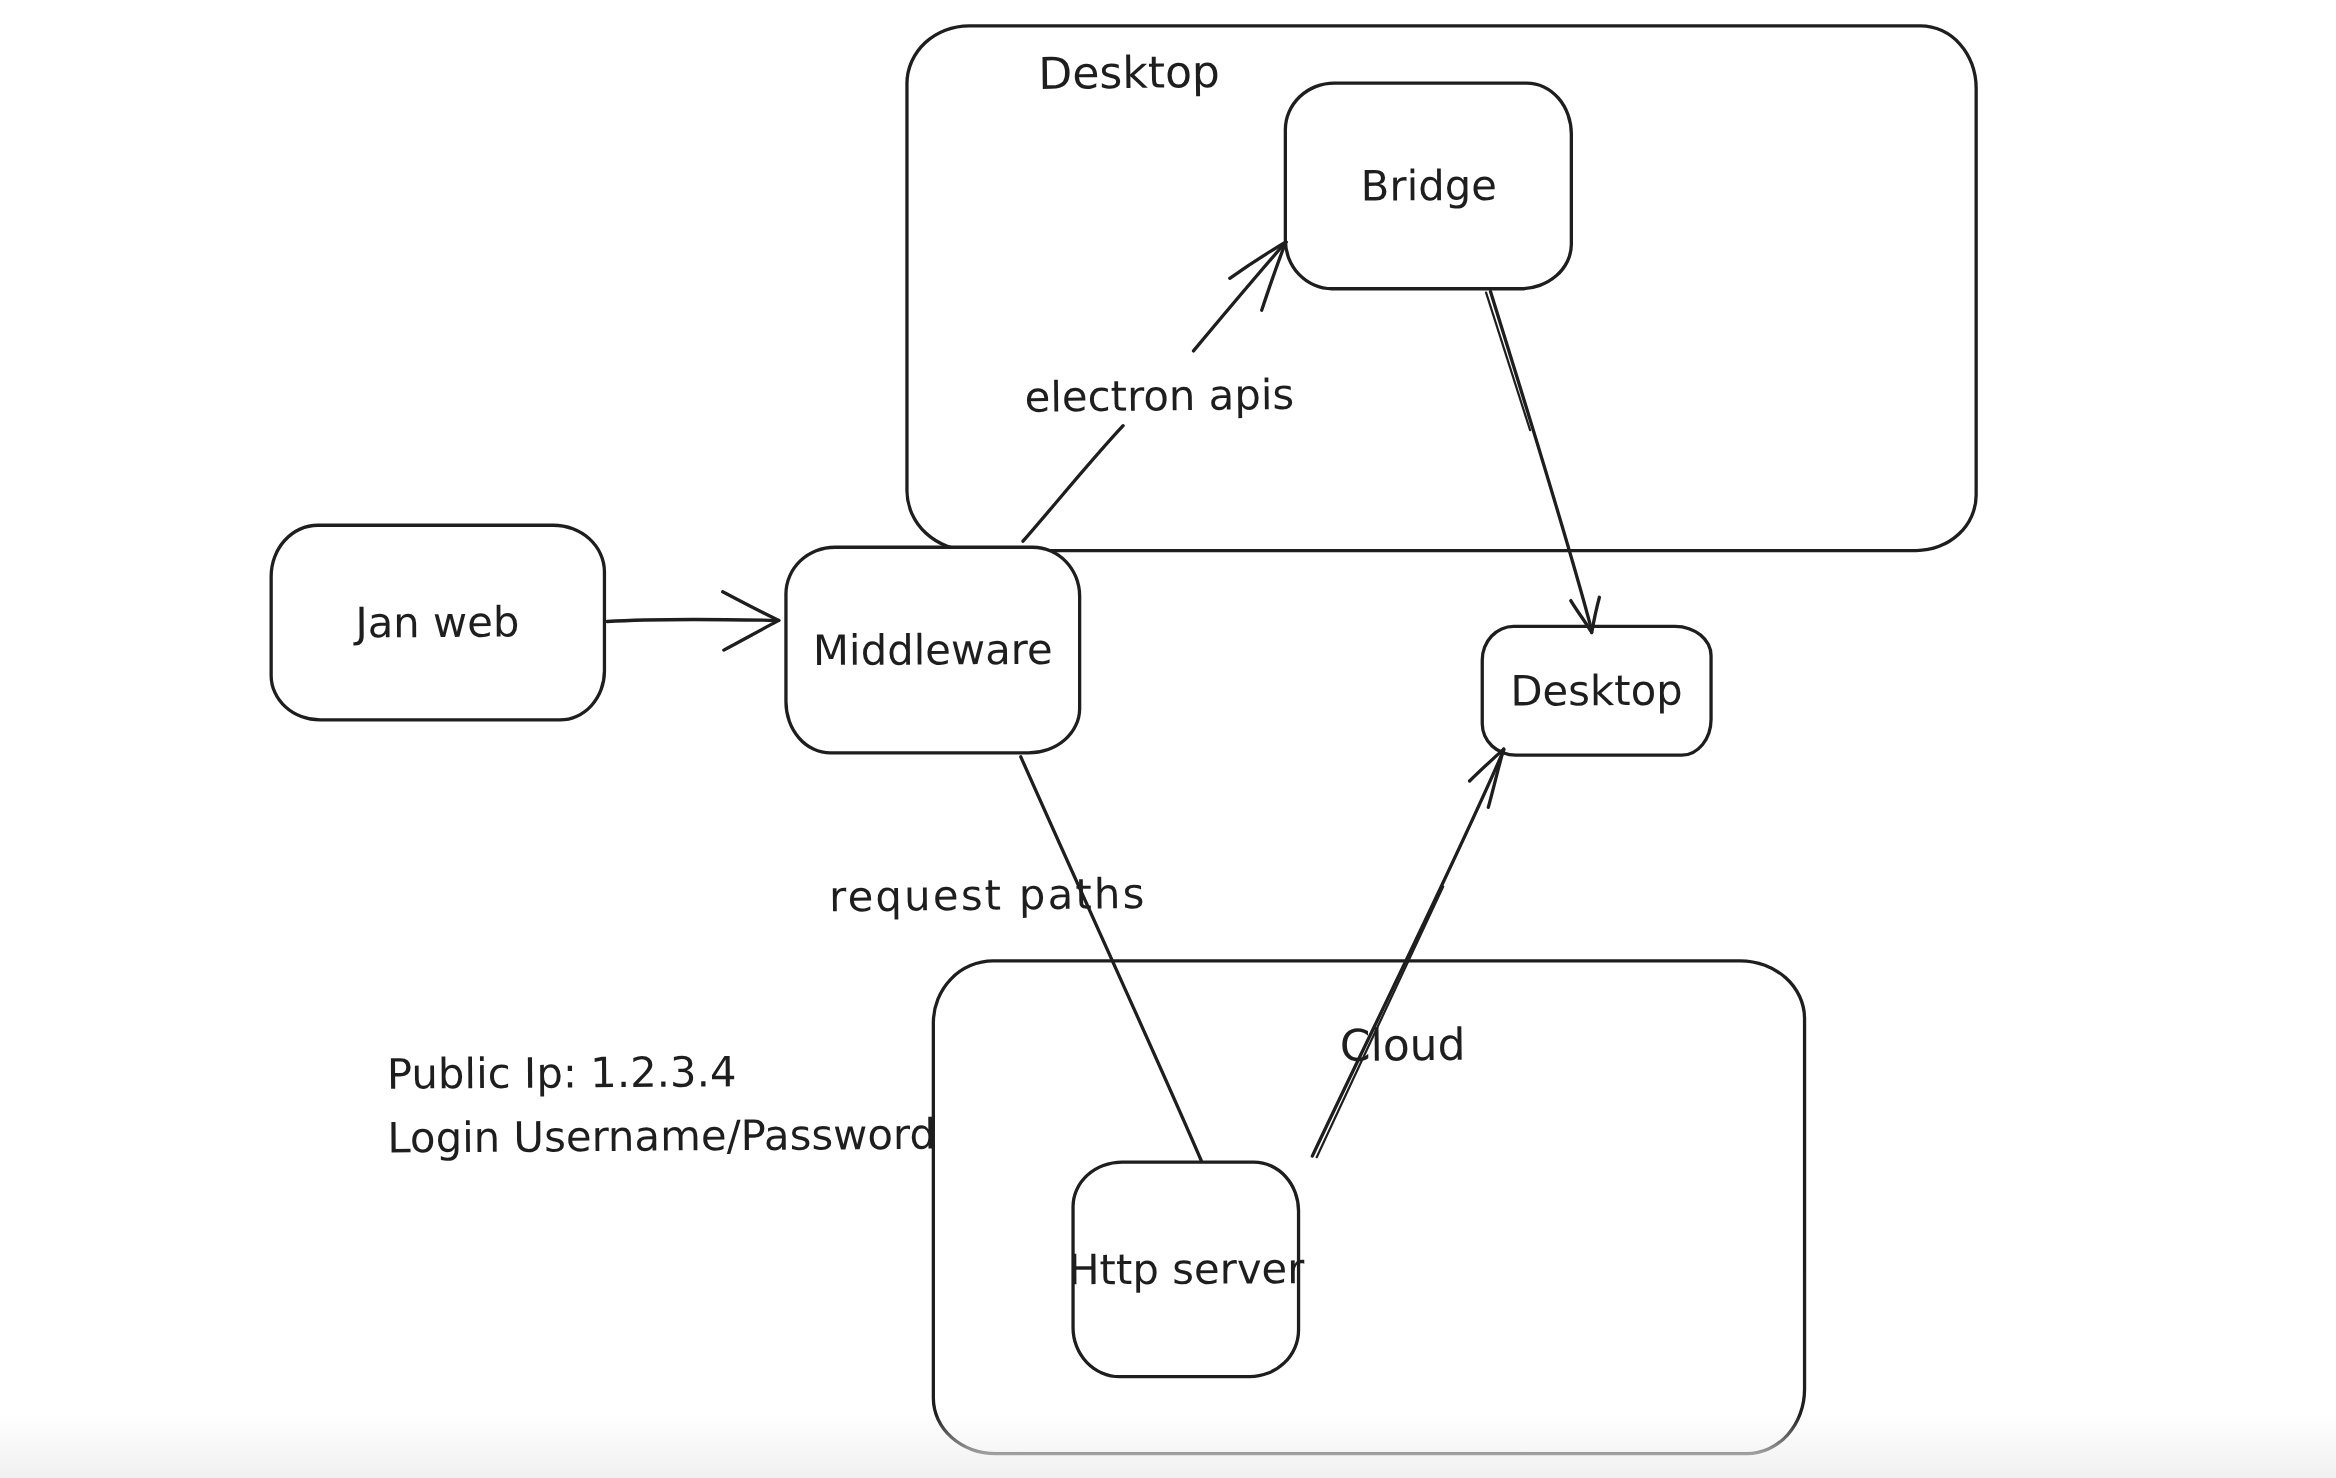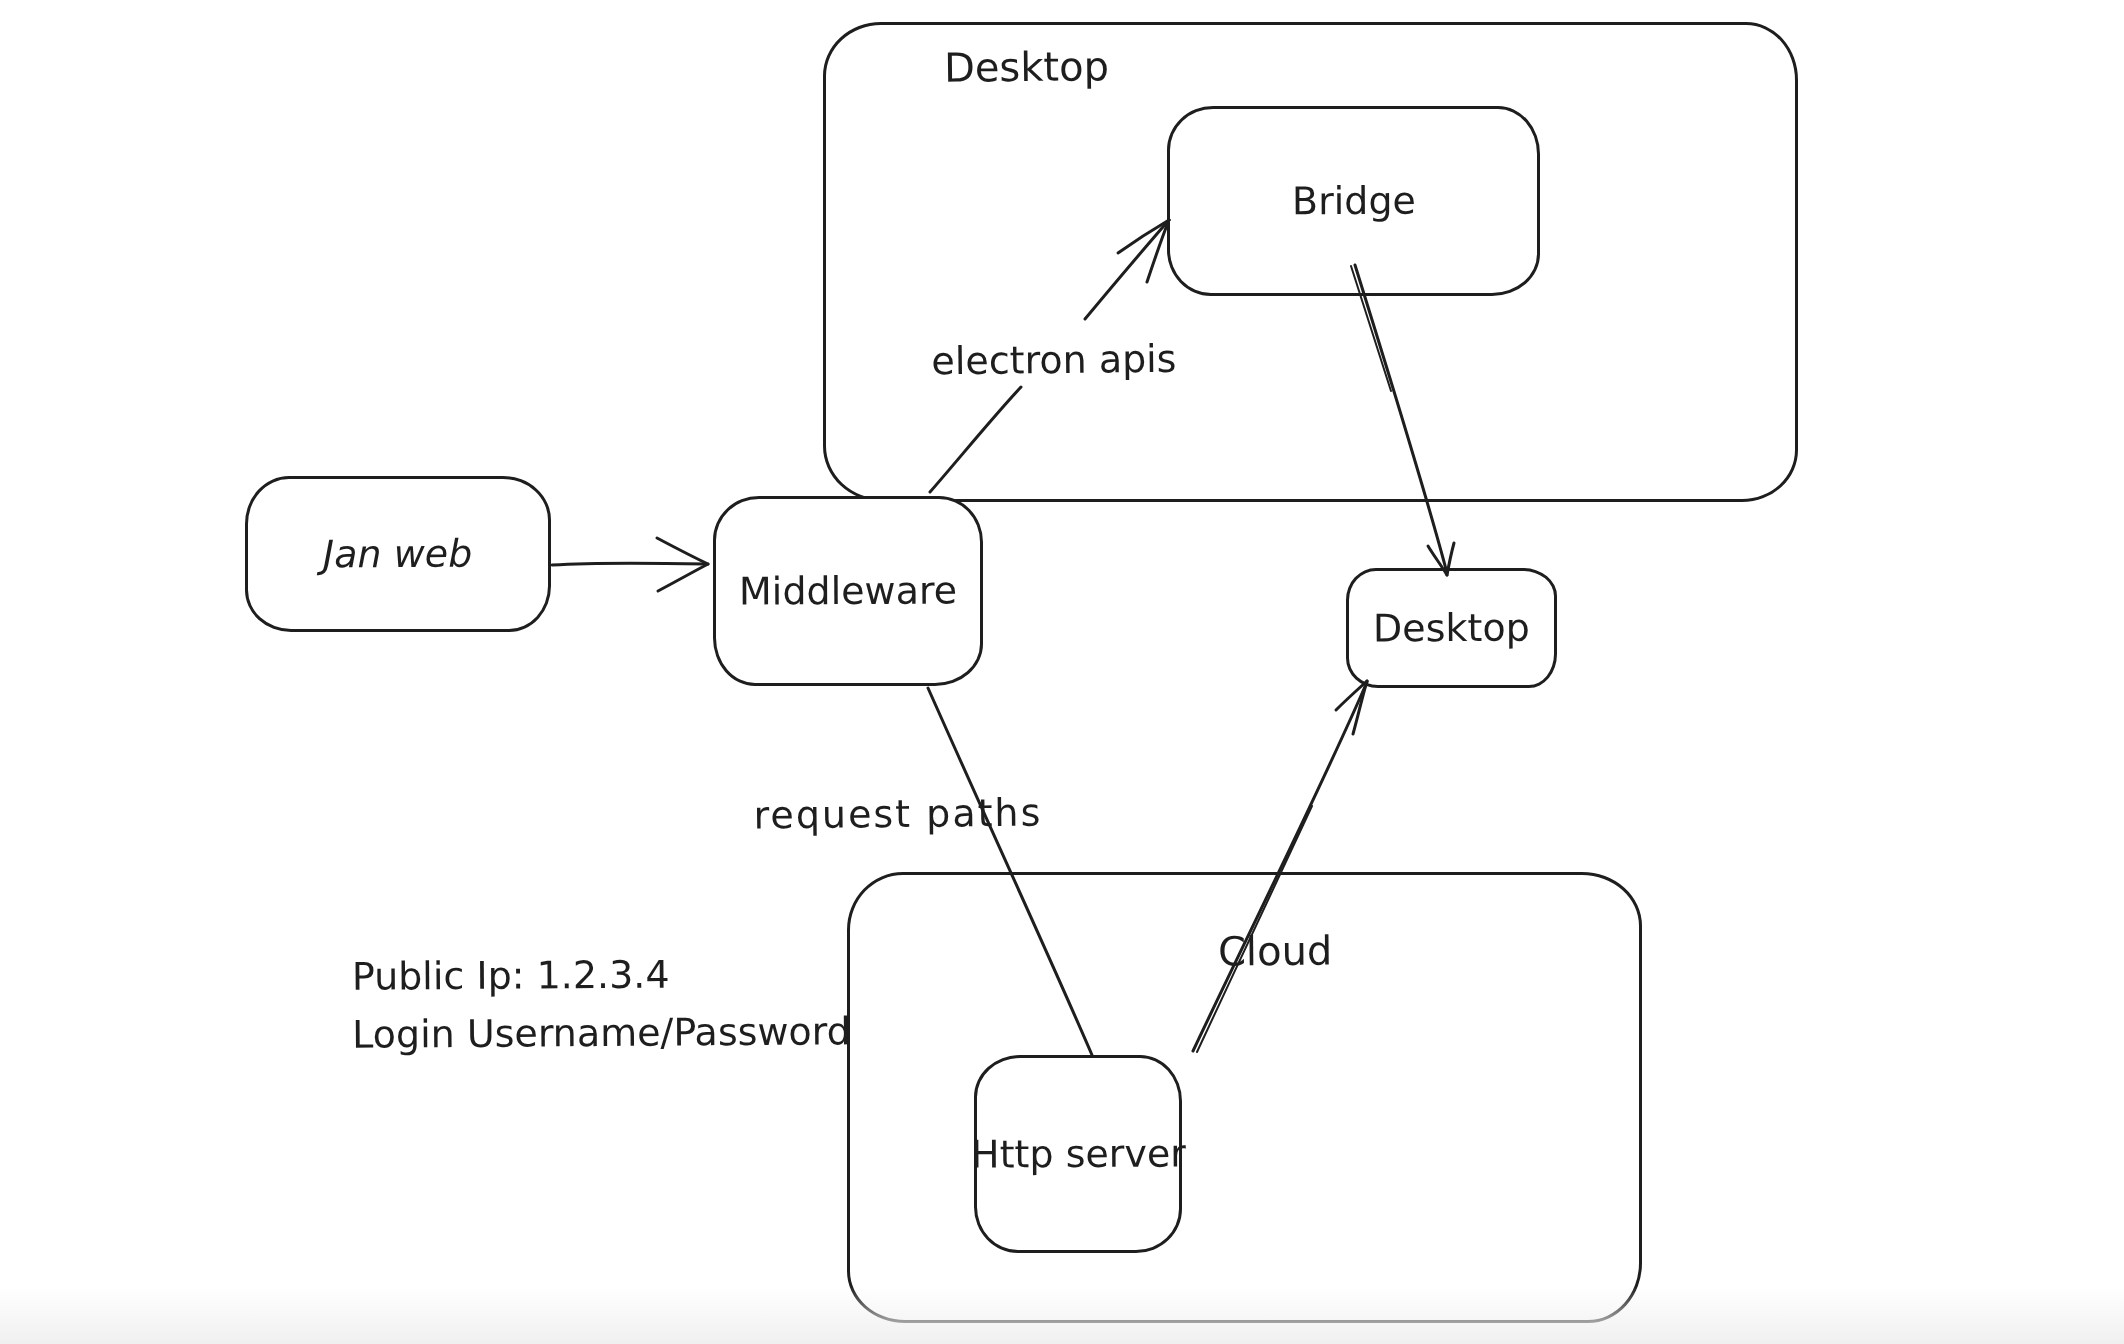--- a/index.html
+++ b/index.html
@@ -19,24 +19,24 @@
   .node-label{font-size:38px;white-space:nowrap;transform:rotate(-0.3deg);}
   .floating-label{
     position:absolute;font-size:38px;white-space:nowrap;
     transform:rotate(-0.6deg);
   }
   
   .desktop{left:823px;top:22px;width:975px;height:480px;
     border-radius:58px 52px 56px 60px / 54px 58px 52px 56px;}
   .cloud{left:847px;top:872px;width:795px;height:451px;
     border-radius:56px 60px 54px 58px / 58px 54px 60px 52px;}
-  .bridge{left:1167px;top:74px;width:373px;height:190px;
-    border-radius:46px 42px 48px 44px / 44px 48px 42px 46px;margin-top:32px;}
-  .jan-web{left:245px;top:476px;width:306px;height:156px;
-    border-radius:44px 48px 42px 46px / 48px 44px 46px 42px;font-style:italic;}
+  .bridge{left:1167px;top:74px;width:263px;height:190px;
+    border-radius:46px 42px 48px 44px / 44px 48px 42px 46px;}
+  .jan-web{left:245px;top:476px;width:306px;height:180px;
+    border-radius:44px 48px 42px 46px / 48px 44px 46px 42px;}
   .middleware{left:713px;top:496px;width:270px;height:190px;
     border-radius:46px 44px 48px 42px / 44px 46px 42px 48px;}
   .plugins{left:1346px;top:568px;width:211px;height:120px;
     border-radius:30px 34px 28px 32px / 32px 28px 34px 30px;}
   .http-server{left:974px;top:1055px;width:208px;height:198px;
     border-radius:46px 42px 46px 44px / 42px 46px 44px 46px;}
 
   .desktop-label{left:944px;top:44px;font-size:40px;}
   .cloud-label{left:1218px;top:928px;font-size:40px;}
   .electron-apis-label{left:920px;top:338px;width:268px;text-align:center;}

